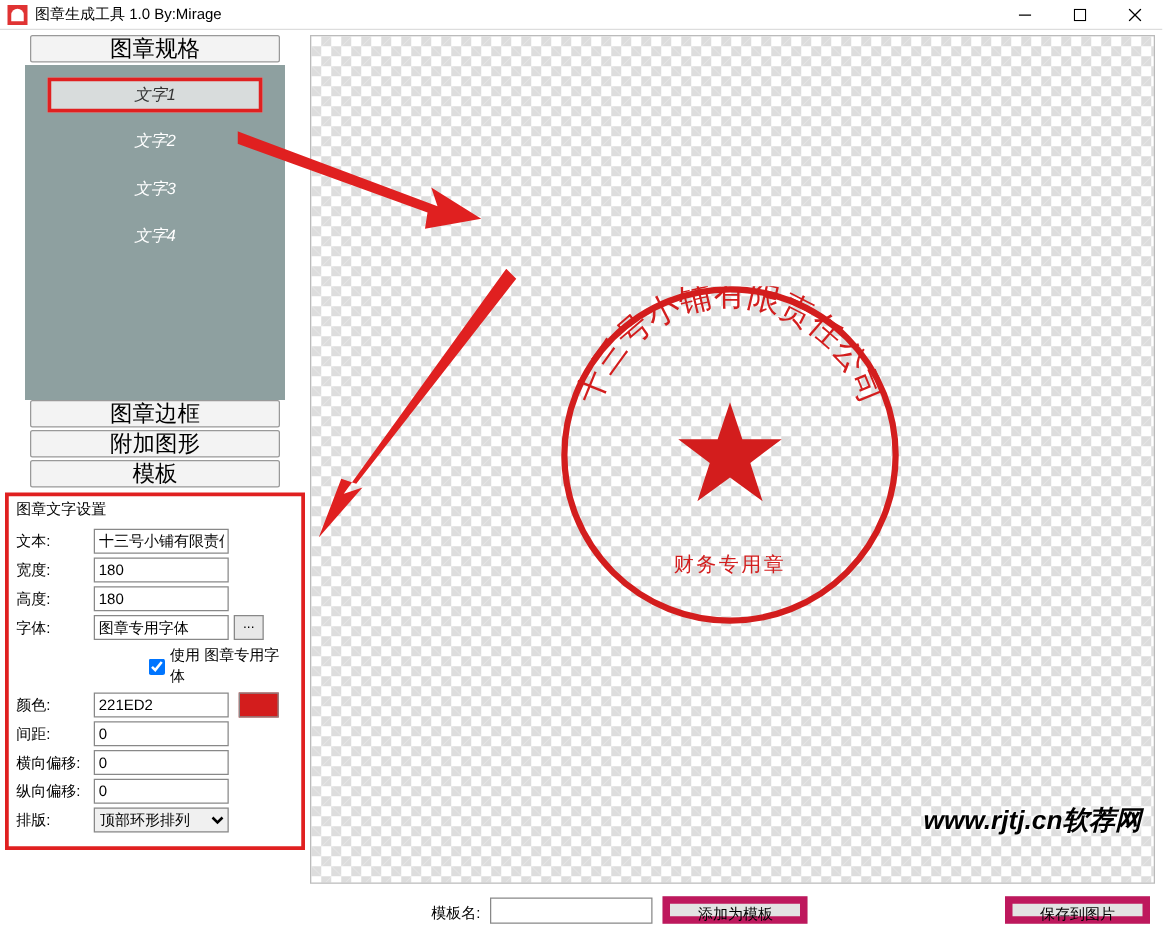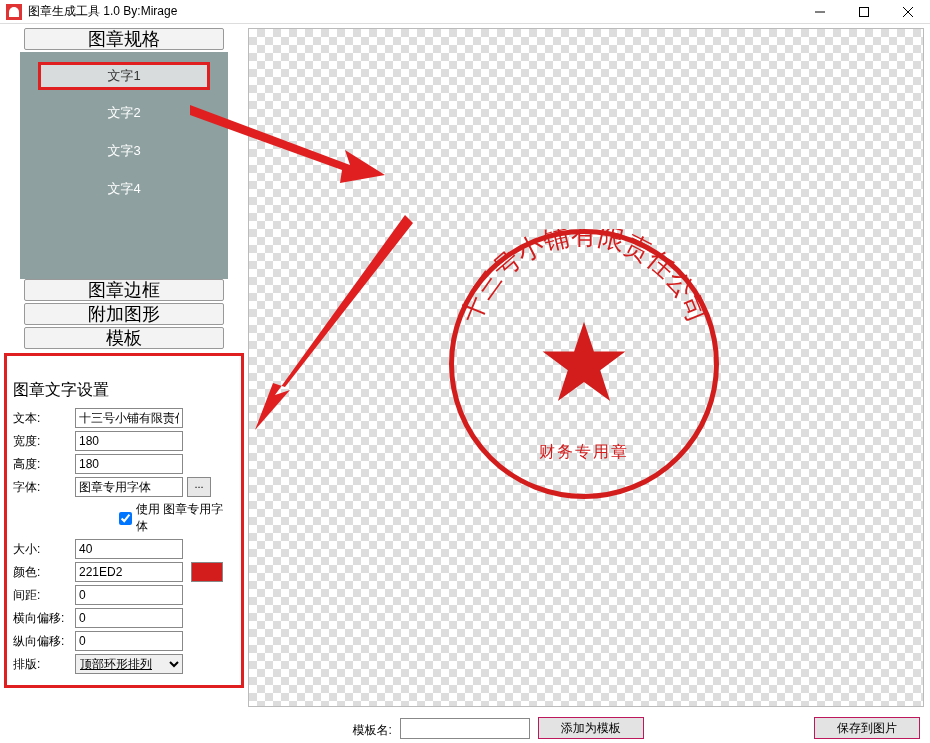--- a/index.html
+++ b/index.html
@@ -13,54 +13,54 @@
 .win-btn { width: 44px; height: 28px; display: flex; align-items: center; justify-content: center; font-size: 14px; }
 .win-btn svg { width: 10px; height: 10px; }
 
 .main-area { display: flex; height: 715px; }
 .left-col { width: 248px; padding: 4px 4px 0 4px; }
 .right-col { flex: 1; padding: 0 6px 0 0; display: flex; flex-direction: column; }
 
 .accordion { border: 0; }
 .acc-btn { display: block; width: 200px; margin: 0 auto 2px; height: 22px; border: 1px solid #999; background: #f3f3f3; font-size: 18px; text-align: center; line-height: 20px; border-radius: 2px; cursor: pointer; }
 
-.text-list { width: 208px; margin: 0 auto; height: 227px; background: #8ea0a0; padding-top: 6px; }
+.text-list { width: 208px; margin: 0 auto; height: 268px; background: #8ea0a0; padding-top: 6px; font-style: italic; }
 .text-item { height: 38px; line-height: 38px; text-align: center; color: #fff; font-size: 13px; cursor: pointer; }
 .text-item.selected { margin: 4px 18px; border: 3px solid #e02020; color: #333; background: #d8dcdc; height: 28px; line-height: 22px; }
 
 .settings-panel { border: 3px solid #e02020; margin-top: 4px; padding: 0 6px 8px 6px; }
-.settings-title { font-size: 16px; padding: 2px 0 4px 0; margin-top: 22px; }
+.settings-title { font-size: 12px; padding: 2px 0 4px 0; }
 .form-row { display: flex; align-items: center; margin: 3px 0; }
 .form-row label { width: 58px; text-align: left; font-size: 12px; margin-right: 4px; }
 .form-row input[type=text] { width: 108px; height: 20px; border: 1px solid #888; font-size: 12px; padding: 0 3px; }
 .font-btn { width: 24px; height: 20px; margin-left: 4px; border: 1px solid #888; background: #e8e8e8; font-size: 11px; text-align: center; cursor: pointer; }
 .chk-row { display: flex; align-items: center; font-size: 12px; margin: 4px 0 4px 94px; padding-left: 12px; }
 .chk-row input { margin-right: 4px; }
 .color-swatch { width: 32px; height: 20px; margin-left: 8px; background: #d31d1d; border: 1px solid #888; }
-.form-row select { width: 108px; height: 20px; border: 1px solid #888; font-size: 12px; background: #f0f0f0; text-decoration: underline; }
+.form-row select { width: 108px; height: 20px; border: 1px solid #888; font-size: 12px; background: #f0f0f0; }
 
 .preview { flex: 1; margin: 4px 0; position: relative; background-image:
   linear-gradient(45deg, #ddd 25%, transparent 25%),
   linear-gradient(-45deg, #ddd 25%, transparent 25%),
   linear-gradient(45deg, transparent 75%, #ddd 75%),
   linear-gradient(-45deg, transparent 75%, #ddd 75%);
   background-size: 16px 16px;
   background-position: 0 0, 0 8px, 8px -8px, -8px 0;
   background-color: #fff; border: 1px solid #bbb;
 }
 .stamp { position: absolute; left: 200px; top: 200px; width: 270px; height: 270px; }
 .stamp-outer { position: absolute; inset: 0; border: 5px solid #d31d1d; border-radius: 50%; }
 .stamp-text-arc { position: absolute; inset: 0; }
 .stamp-star { position: absolute; left: 50%; top: 50%; transform: translate(-50%, -52%); }
 .stamp-bottom { position: absolute; width: 100%; text-align: center; bottom: 36px; color: #d31d1d; font-size: 16px; font-family: "SimSun", serif; letter-spacing: 2px; }
 
 .bottom-bar { height: 28px; display: flex; align-items: flex-end; gap: 8px; padding: 0 4px; }
 .bottom-bar label { font-size: 12px; }
 .bottom-bar input { width: 130px; height: 21px; border: 1px solid #888; }
-.bottom-bar button { height: 22px; padding: 0 22px; border: 1px solid #be185d; background: #e3e3e3; font-size: 12px; cursor: pointer; }
+.bottom-bar button { height: 22px; padding: 0 22px; border: 6px solid #be185d; background: #e3e3e3; font-size: 12px; cursor: pointer; }
 
 .watermark { position: absolute; right: 10px; bottom: 36px; font-size: 21px; font-weight: bold; color: #000; text-shadow: 1px 1px 2px #fff, -1px -1px 2px #fff; font-style: italic; }
 
 .annot-arrow { position: absolute; pointer-events: none; }
 </style>
 </head>
 <body>
 
 <div class="titlebar">
   <div class="app-icon"></div>
@@ -119,24 +119,20 @@
       <div class="form-row">
         <label>字体:</label>
         <input type="text" value="图章专用字体" style="">
         <div class="font-btn">...</div>
       </div>
       <div class="chk-row">
         <input type="checkbox" checked="" style="">
         <span>使用 图章专用字体</span>
       </div>
       <div class="form-row">
-        <label>大小:</label>
-        <input type="text" value="40" style="">
-      </div>
-      <div class="form-row">
         <label>颜色:</label>
         <input type="text" value="221ED2" style="">
         <div class="color-swatch"></div>
       </div>
       <div class="form-row">
         <label>间距:</label>
         <input type="text" value="0" style="">
       </div>
       <div class="form-row">
         <label>横向偏移:</label>
@@ -165,20 +161,21 @@
             </defs>
           <text fill="#d31d1d" font-size="26" font-family="SimSun,serif">
             <textPath href="#arc" startOffset="50%" text-anchor="middle">十三号小铺有限责任公司</textPath>
           </text>
         </svg>
         <svg class="stamp-star" width="90" height="90" viewBox="0 0 100 100">
           <polygon points="50,5 61,38 96,38 68,59 79,93 50,72 21,93 32,59 4,38 39,38" fill="#d31d1d"></polygon>
         </svg>
         <div class="stamp-bottom">财务专用章</div>
       </div>
+      <div class="watermark">www.rjtj.cn软荐网</div>
     </div>
 
     <div class="bottom-bar">
       <div style="flex:0.6"></div>
       <label>模板名:</label>
       <input type="text" style="">
       <button>添加为模板</button>
       <div style="flex:1"></div>
       <button>保存到图片</button>
     </div>

